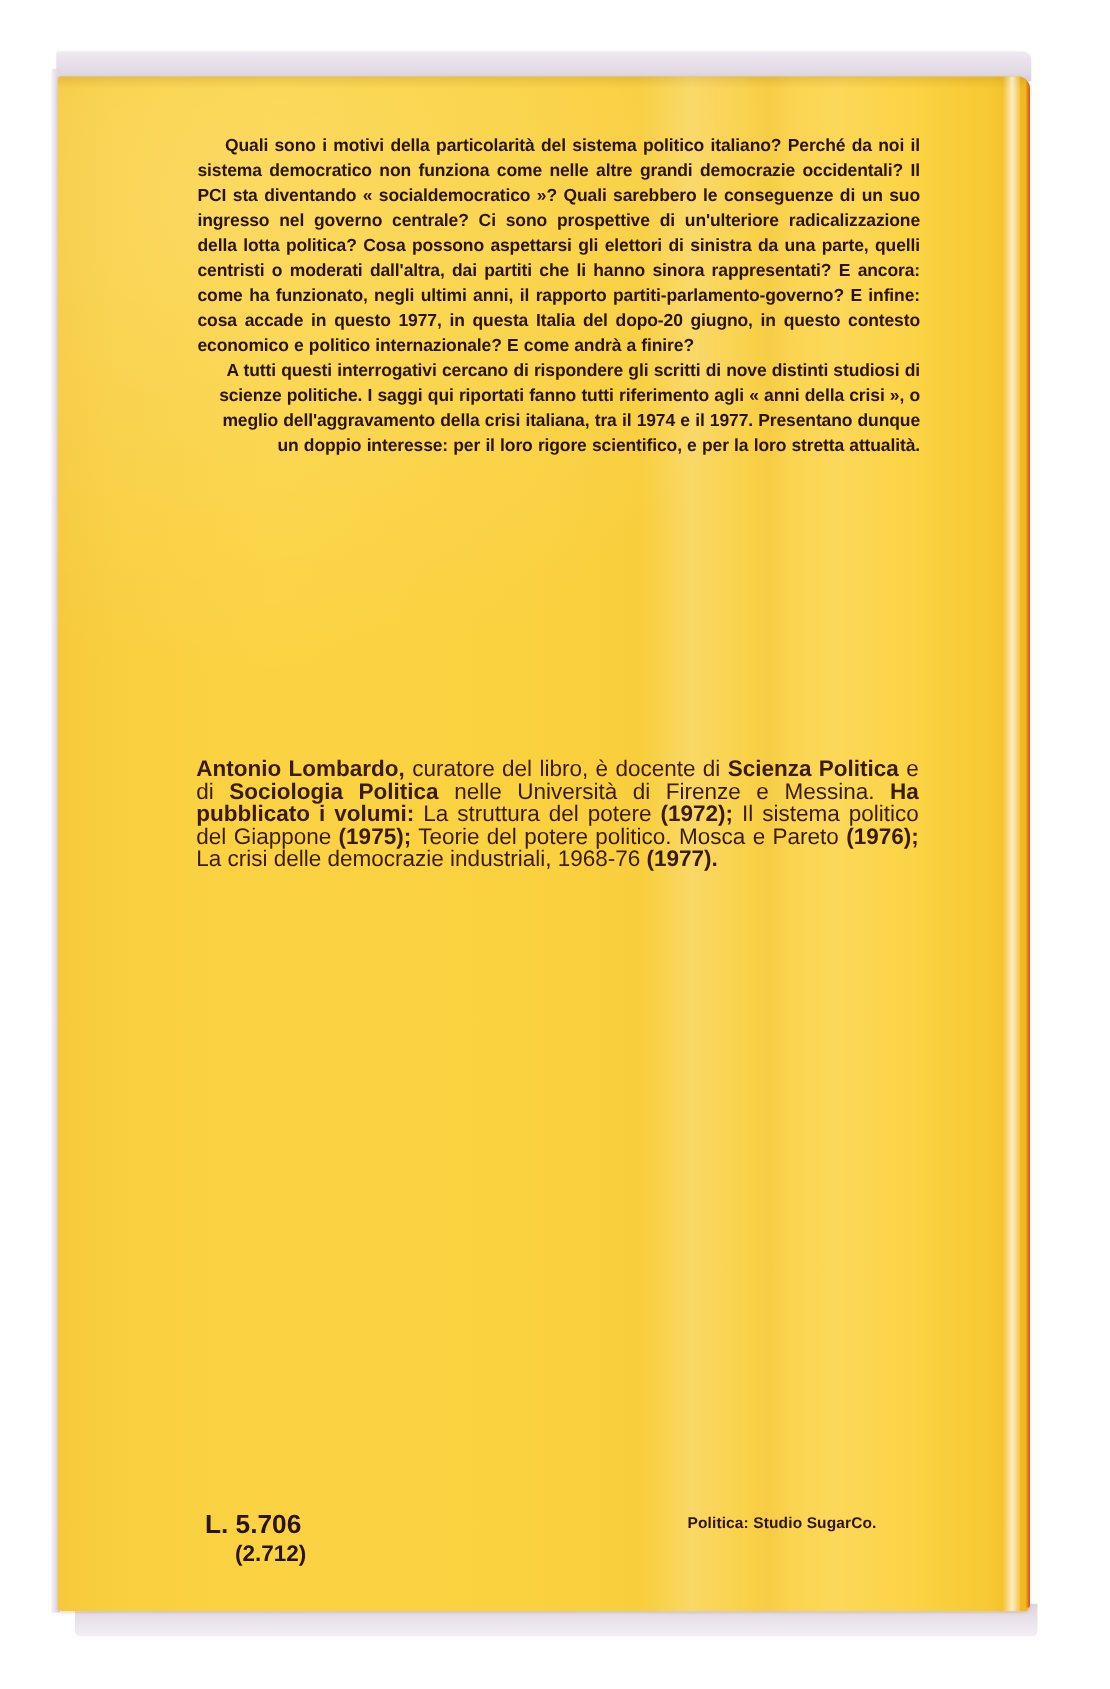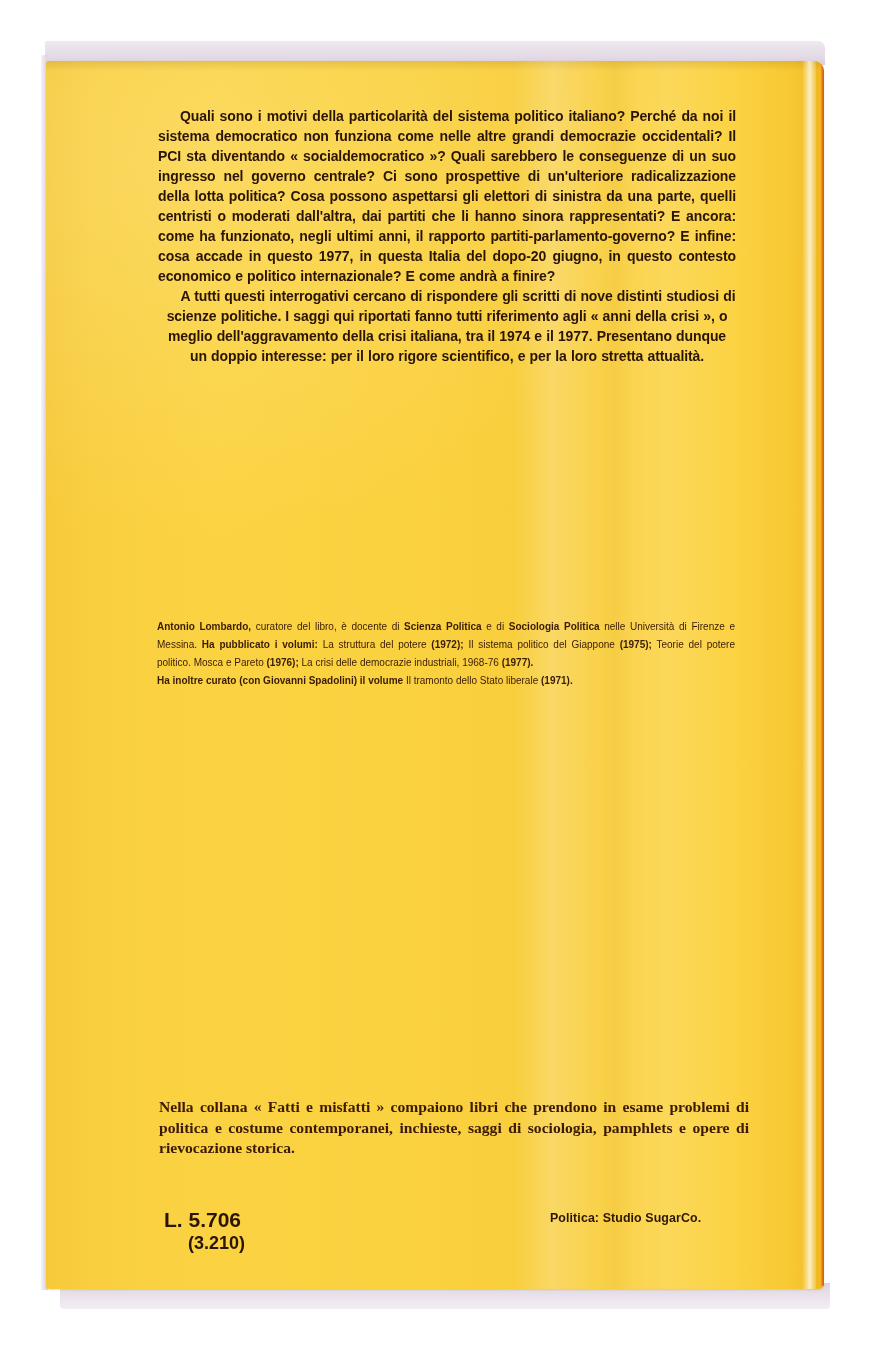--- a/index.html
+++ b/index.html
@@ -124,28 +124,28 @@
     line-height: 20px;
     font-weight: bold;
     color: #2a1505;
     text-align: justify;
     letter-spacing: -0.1px;
     word-spacing: 0.4px;
   }
   .blurb p { margin: 0; }
   .blurb p + p { text-indent: 22px; }
   .blurb p:first-child { text-indent: 22px; }
-  .blurb p:last-child { text-align: center; }
+  .blurb p:last-child { text-align: right; }
 
   .bio {
     position: absolute;
     left: 111px;
-    top: 557px;
+    top: 545px;
     width: 578px;
-    font-size: 10px;
+    font-size: 18px;
     line-height: 18.1px;
     color: #3a1c06;
     text-align: justify;
   }
   .bio p { margin: 0; }
   .bio b { font-weight: bold; }
   .bio p.last { text-align: left; }
 
   .series-note {
     position: absolute;
@@ -204,28 +204,24 @@
     <div class="sheen s3"></div>
     <div class="edge-line"></div>
 
     <div class="blurb">
       <p>Quali sono i motivi della particolarità del sistema politico italiano? Perché da noi il sistema democratico non funziona come nelle altre grandi democrazie occidentali? Il PCI sta diventando « socialdemocratico »? Quali sarebbero le conseguenze di un suo ingresso nel governo centrale? Ci sono prospettive di un'ulteriore radicalizzazione della lotta politica? Cosa possono aspettarsi gli elettori di sinistra da una parte, quelli centristi o moderati dall'altra, dai partiti che li hanno sinora rappresentati? E ancora: come ha funzionato, negli ultimi anni, il rapporto partiti-parlamento-governo? E infine: cosa accade in questo 1977, in questa Italia del dopo-20 giugno, in questo contesto economico e politico internazionale? E come andrà a finire?</p>
       <p>A tutti questi interrogativi cercano di rispondere gli scritti di nove distinti studiosi di scienze politiche. I saggi qui riportati fanno tutti riferimento agli « anni della crisi », o meglio dell'aggravamento della crisi italiana, tra il 1974 e il 1977. Presentano dunque un doppio interesse: per il loro rigore scientifico, e per la loro stretta attualità.</p>
     </div>
 
     <div class="bio">
       <p><b>Antonio Lombardo,</b><span> curatore del libro, è docente di </span><b>Scienza Politica</b><span> e di </span><b>Sociologia Politica</b><span> nelle Università di Firenze e Messina. </span><b>Ha pubblicato i volumi:</b> <span>La struttura del potere</span> <b>(1972);</b> <span>Il sistema politico del Giappone</span> <b>(1975);</b> <span>Teorie del potere politico. Mosca e Pareto</span> <b>(1976);</b> <span>La crisi delle democrazie industriali, 1968-76</span> <b>(1977).</b></p>
-      <p class="last"><b>Ha inoltre curato (con Giovanni Spadolini) il volume</b> <span>Il tramonto dello Stato liberale</span> <b>(1971).</b></p>
     </div>
 
-    <div class="series-note">
-      <p>Nella collana « Fatti e misfatti » compaiono libri che prendono in esame problemi di politica e costume contemporanei, inchieste, saggi di sociologia, pamphlets e opere di rievocazione storica.</p>
-    </div>
 
     <div class="price">
       <span>L. 5.706</span>
-      <span class="sub">(3.210)</span>
+      <span class="sub">(2.712)</span>
     </div>
 
     <div class="credit">Politica: Studio SugarCo.</div>
 
   </div>
 </div>
 
 </body></html>

